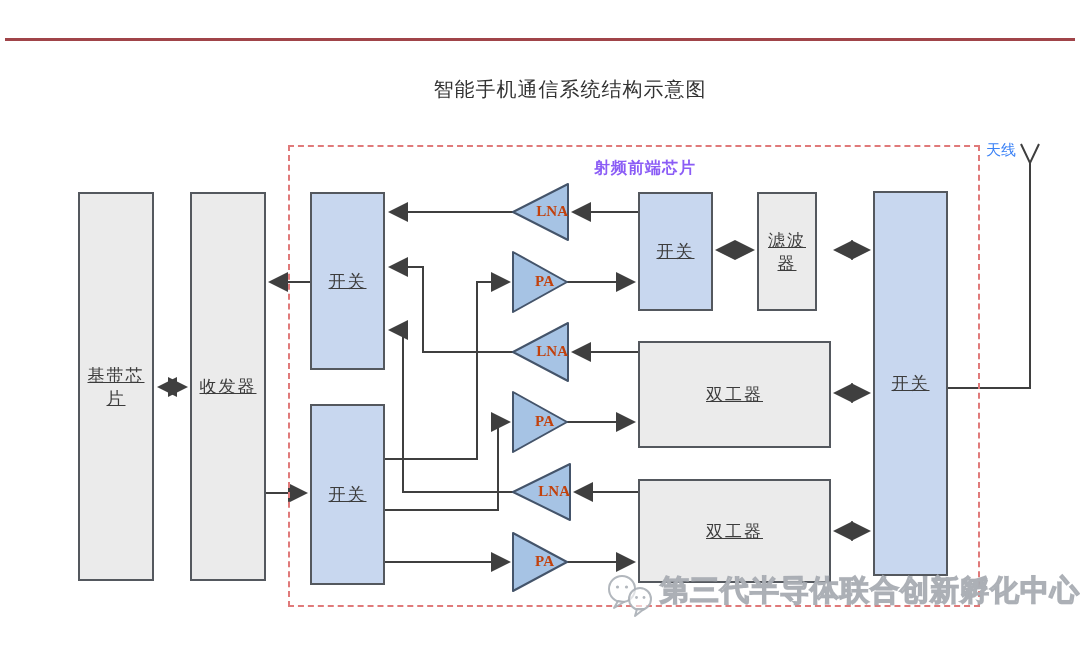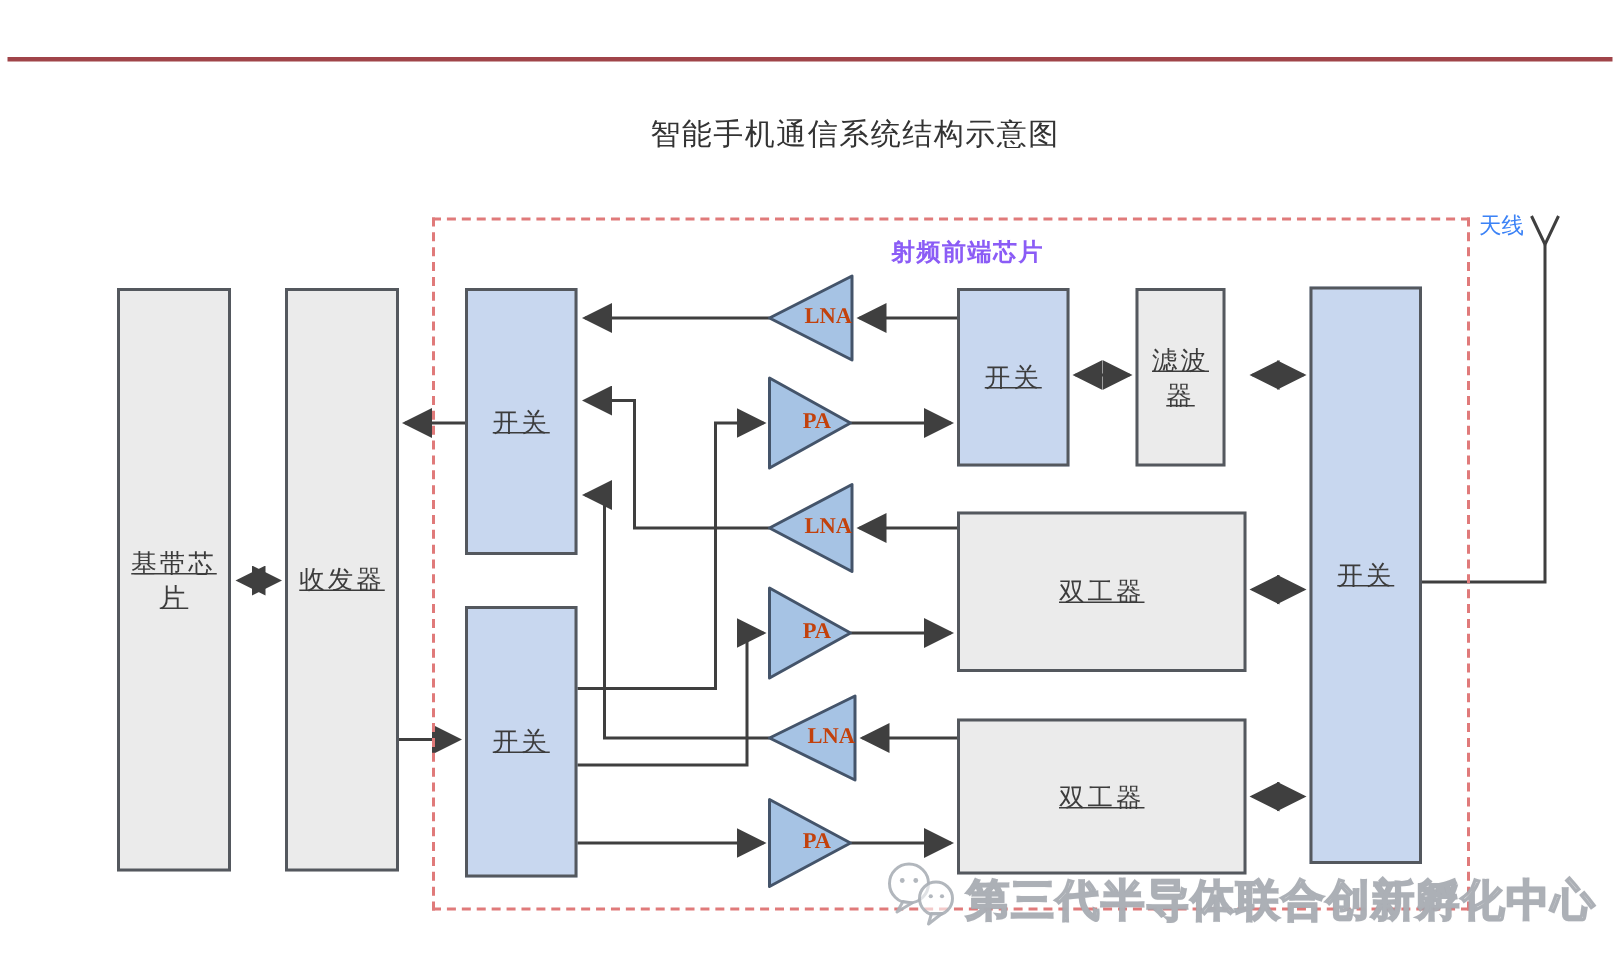--- a/index.html
+++ b/index.html
@@ -35,21 +35,21 @@
   .b-filter{left:757px;top:192px;width:60px;height:119px;}
   .b-switch-ant{left:873px;top:191px;width:75px;height:385px;}
   .b-duplexer1{left:638px;top:341px;width:193px;height:107px;}
   .b-duplexer2{left:638px;top:479px;width:193px;height:104px;}
   
   .amp-label{position:absolute;width:44px;text-align:right;
     font-family:"Liberation Serif",serif;font-weight:bold;font-size:15px;color:#c2410c;}
   
   .wires{position:absolute;left:0;top:0;}
   
-  .watermark{position:absolute;left:588px;top:571px;display:flex;align-items:flex-end;z-index:10;}
+  .watermark{position:absolute;left:604px;top:571px;display:flex;align-items:flex-start;z-index:10;}
   .watermark-text{font-size:29px;font-weight:bold;letter-spacing:1px;white-space:nowrap;
     color:rgba(255,255,255,0.72);-webkit-text-stroke:1.2px rgba(160,165,172,0.85);
     text-shadow:0 0 1px rgba(150,150,155,0.6);}
 </style>
 </head>
 <body>
 
 <div class="canvas">
 
   <div class="red-rule"></div>

